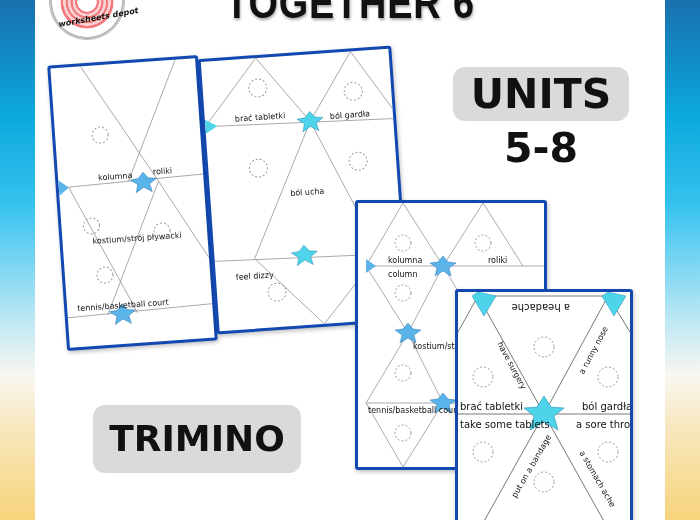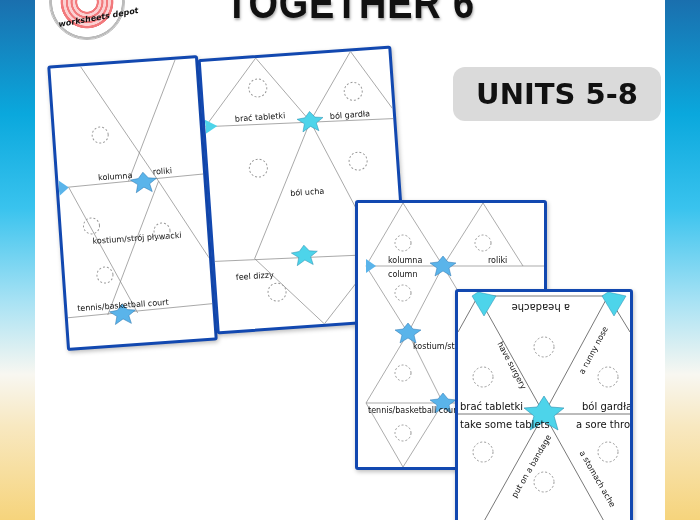--- a/index.html
+++ b/index.html
@@ -7,40 +7,41 @@
     background:linear-gradient(to bottom,#1a6fae 0%,#0aa8dd 22%,#39c3ee 40%,#a8e2f4 58%,#f8f7f1 72%,#f8e8c0 82%,#f6d47c 100%);
     font-family:"DejaVu Sans",sans-serif;}
   .panel{position:absolute;left:35px;top:0;width:630px;height:520px;background:#fff;}
   .logo{position:absolute;left:14px;top:-36px;width:74px;height:74px;border-radius:50%;
     background:radial-gradient(circle,#fff 0 18%,#f2797c 19% 22%,#fbd2d3 23% 27%,#f2797c 28% 31%,#fbd2d3 32% 36%,#f2797c 37% 40%,#fbd2d3 41% 45%,#f2797c 46% 50%,#fff 51% 66%,#bbb 67% 70%,#fff 71%);
     border:1px solid #bbb;}
   .logo-text{position:absolute;left:8px;top:48px;font-size:8px;font-weight:bold;font-style:italic;color:#111;transform:rotate(-10deg);white-space:nowrap;}
   .title{position:absolute;left:0;width:630px;top:-22px;text-align:center;font-family:"Liberation Sans",sans-serif;font-weight:bold;
     font-size:44px;letter-spacing:1px;color:#111;transform:scaleX(0.86);text-shadow:1px 2px 3px rgba(0,0,0,0.35);}
   .badge{position:absolute;background:#dadada;border-radius:12px;color:#111;font-family:"DejaVu Sans",sans-serif;font-weight:bold;text-align:center;}
-  .badge-units{left:418px;top:67px;width:208px;height:54px;line-height:54px;font-size:29px;}
+  .badge-units{left:418px;top:67px;width:176px;height:54px;line-height:54px;font-size:41px;}
   .badge-trimino{left:58px;top:405px;width:208px;height:68px;line-height:68px;font-size:36px;}
   .sheet{position:absolute;background:#fff;border:3px solid #1248b0;border-radius:3px;overflow:hidden;box-shadow:1px 2px 4px rgba(0,0,0,0.25);}
   .sheet svg{position:absolute;left:0;top:0;}
   .tlabel{font-family:"DejaVu Sans",sans-serif;font-size:8px;fill:#111;}
   .tlabel-big{font-family:"DejaVu Sans",sans-serif;font-size:10px;fill:#111;}
 </style>
 </head>
 <body>
 
 <div class="panel">
 
   <div class="logo">
 
     <div class="logo-text">worksheets depot</div>
   </div>
 
   <div class="title">TOGETHER 6</div>
 
   <div class="badge badge-units">UNITS 5-8</div>
+  <div class="badge badge-trimino">TRIMINO</div>
 
   <div class="sheet" style="left:22px;top:60px;width:145px;height:280px;transform:rotate(-4deg);">
     <svg width="145" height="280" viewBox="0 0 145 280">
       <g stroke="#888" stroke-width="0.7" fill="none">
         <line x1="0" y1="120" x2="145" y2="116"></line>
         <line x1="0" y1="250" x2="145" y2="246"></line>
         <line x1="30" y1="0" x2="100" y2="120"></line>
         <line x1="125" y1="0" x2="70" y2="118"></line>
         <line x1="10" y1="120" x2="70" y2="250"></line>
         <line x1="100" y1="120" x2="40" y2="250"></line>

